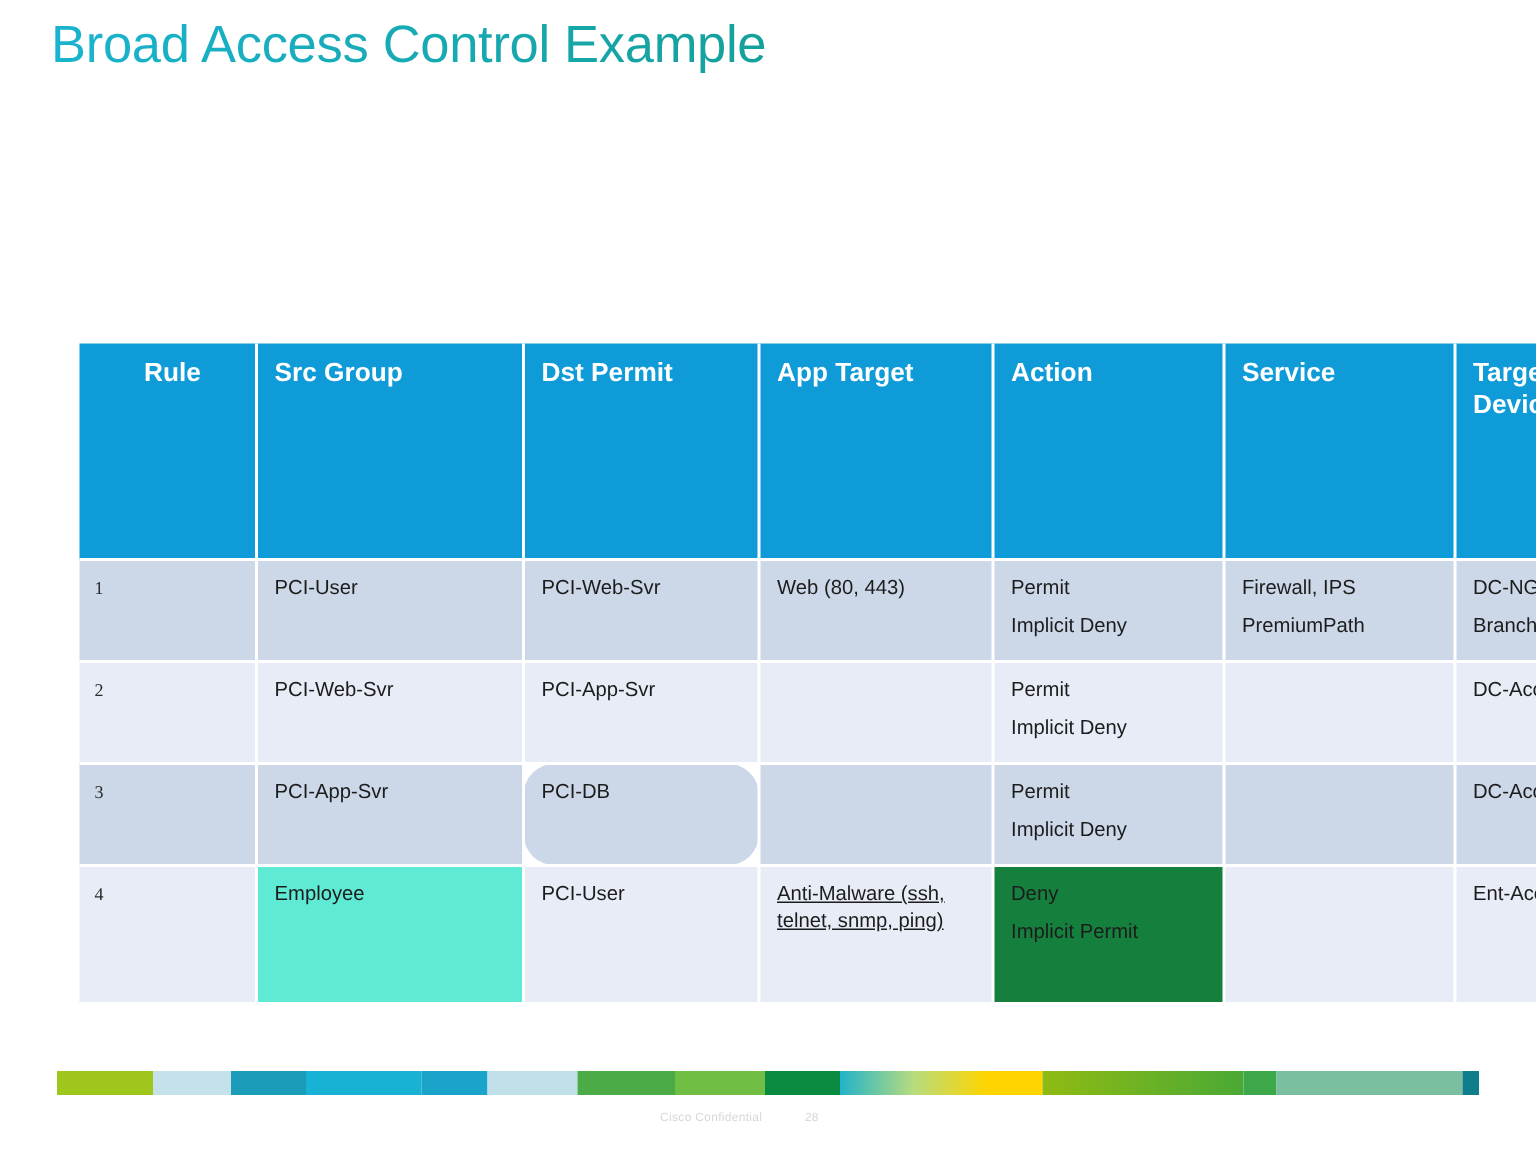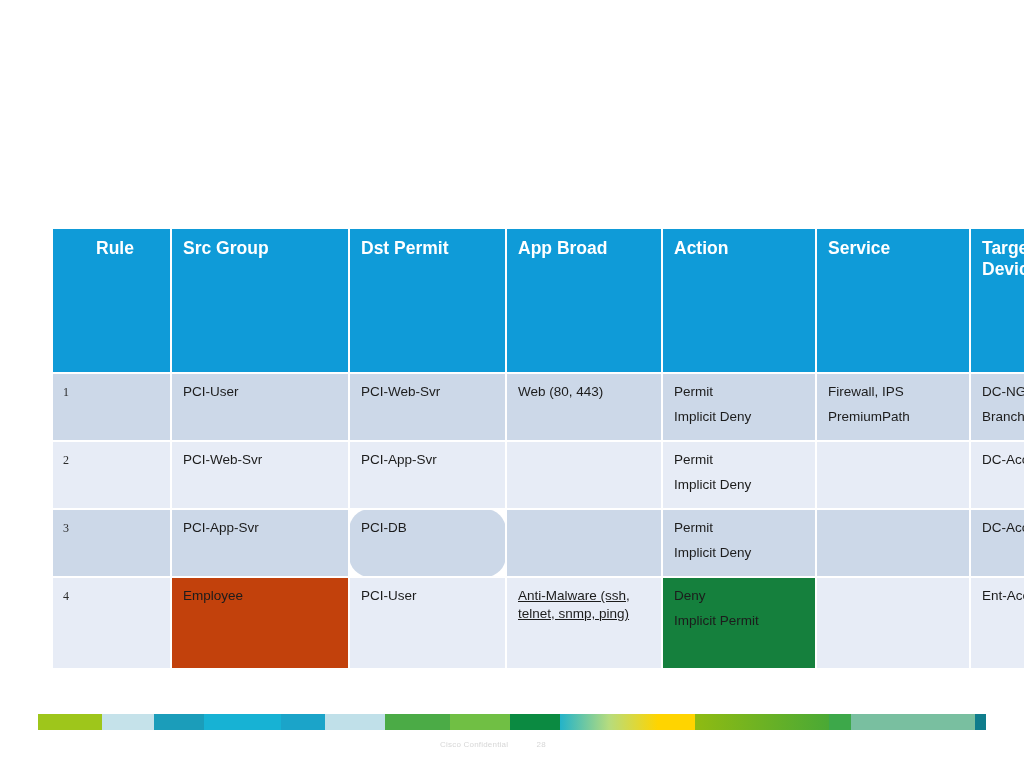--- a/index.html
+++ b/index.html
@@ -138,29 +138,30 @@
     color: #d7d7d7;
     letter-spacing: 0.2px;
   }
   .footer-text .confidential { margin-right: 26px; }
   .footer-text .pageno { color: #d7d7d7; }
 </style>
 </head>
 <body>
 
 <div class="slide-title" style="background: linear-gradient(90deg, rgb(26, 179, 207) 0%, rgb(15, 143, 102) 100%) text; -webkit-text-fill-color: transparent; color: transparent;">
+  <span class="line">Broad Access Control Example</span>
 </div>
 
 <table class="rule-table">
   <thead>
     <tr>
       <th class="col-rule" style="background: rgb(15, 155, 216); color: rgb(255, 255, 255);">Rule</th>
       <th class="col-src" style="background: rgb(15, 155, 216); color: rgb(255, 255, 255);">Src Group</th>
       <th class="col-dst" style="background: rgb(15, 155, 216); color: rgb(255, 255, 255);">Dst Permit</th>
-      <th class="col-app" style="background: rgb(15, 155, 216); color: rgb(255, 255, 255);">App Broad</th>
+      <th class="col-app" style="background: rgb(15, 155, 216); color: rgb(255, 255, 255);">App Target</th>
       <th class="col-action" style="background: rgb(15, 155, 216); color: rgb(255, 255, 255);">Action</th>
       <th class="col-service" style="background: rgb(15, 155, 216); color: rgb(255, 255, 255);">Service</th>
       <th class="col-target" style="background: rgb(15, 155, 216); color: rgb(255, 255, 255);">Target Network Device</th>
     </tr>
   </thead>
   <tbody>
 
     <tr class="band-dark r1">
       <td class="cell-num" style="background: rgb(204, 216, 232);">1</td>
       <td style="background: rgb(204, 216, 232);">PCI-User</td>
@@ -201,21 +202,21 @@
       <td style="background: rgb(204, 216, 232);">
         <span class="cell-line">Permit</span>
         <span class="cell-line">Implicit Deny</span>
       </td>
       <td style="background: rgb(204, 216, 232);"></td>
       <td style="background: rgb(204, 216, 232);">DC-Access-SJ</td>
     </tr>
 
     <tr class="band-light r4">
       <td class="cell-num" style="background: rgb(231, 236, 246);">4</td>
-      <td style="background: #c2410c; margin-top: 40px;">Employee</td>
+      <td style="background: #5eead4; margin-top: 40px;">Employee</td>
       <td style="background: rgb(231, 236, 246);">PCI-User</td>
       <td style="background: rgb(231, 236, 246); text-decoration: underline;">Anti-Malware (ssh, telnet, snmp, ping)</td>
       <td style="background: #15803d;">
         <span class="cell-line">Deny</span>
         <span class="cell-line">Implicit Permit</span>
       </td>
       <td style="background: rgb(231, 236, 246);"></td>
       <td style="background: rgb(231, 236, 246);">Ent-Access-SJ</td>
     </tr>
 

